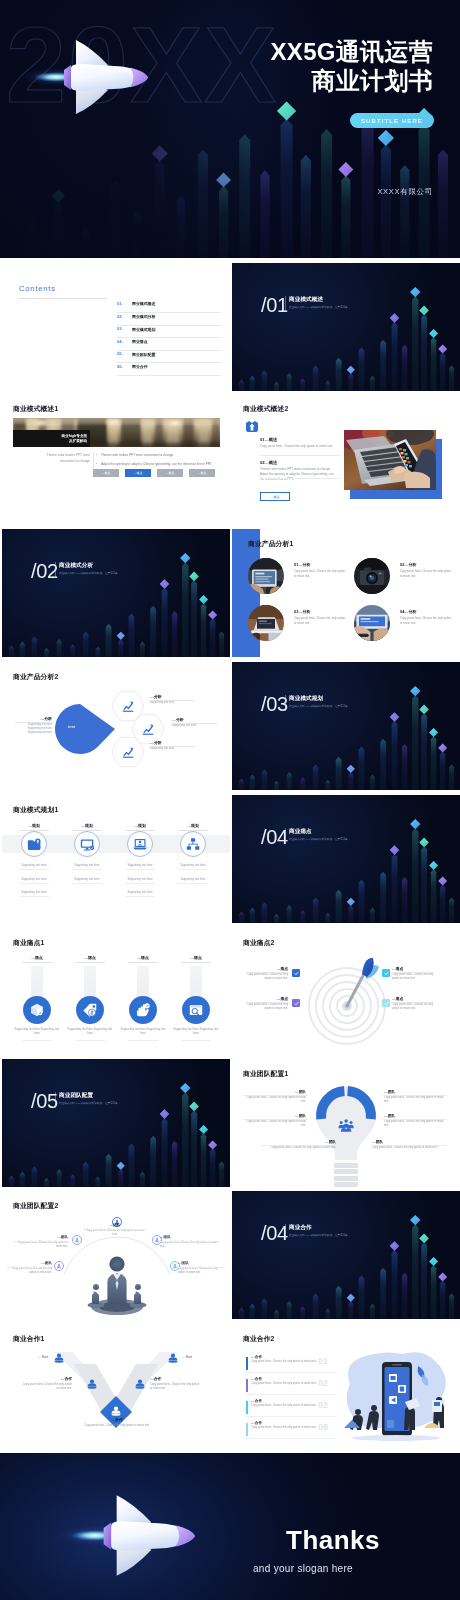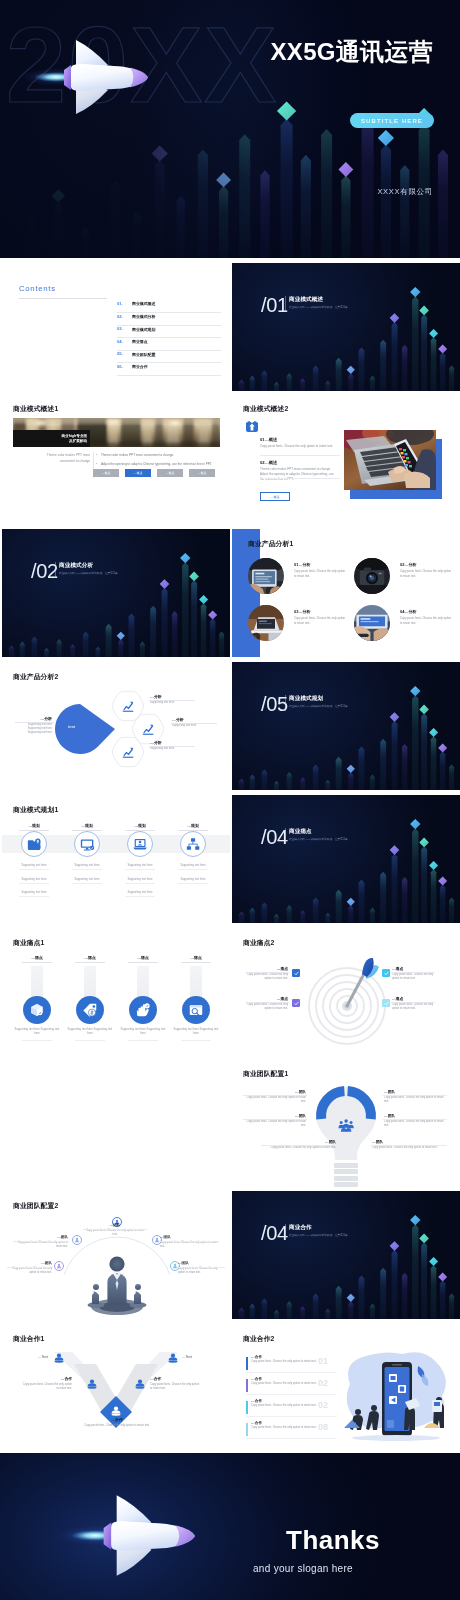--- a/index.html
+++ b/index.html
@@ -165,21 +165,21 @@
  <ellipse cx="38" cy="39" rx="38" ry="9" fill="url(#rg0)"></ellipse>
  <ellipse cx="34" cy="39" rx="22" ry="5" fill="url(#rg5)"></ellipse>
  <path d="M49 27 L49 52 L42 47 L42 32 Z" fill="url(#rg6)"></path>
  <path d="M54 2 L54 39 Q72 35 86 27 Q70 10 54 2 Z" fill="url(#rg2)"></path>
  <path d="M54 76 L54 40 Q72 44 86 52 Q70 69 54 76 Z" fill="url(#rg2)" opacity=".93"></path>
  <path d="M49 31 L49 48 L54 48 L54 31 Z" fill="#ffffff" opacity=".8"></path>
  <path d="M49 30 Q49 26.5 57 26 L100 28.5 Q122 32 126 39.5 Q122 47 100 50.5 L57 53 Q49 52.5 49 49 Z" fill="url(#rg1)"></path>
  <path d="M108 29.6 Q123 33 126 39.5 Q123 46 108 49.4 Q115 39.5 108 29.6 Z" fill="url(#rg3)" opacity=".78"></path>
  <path d="M57 26 L100 28.5 Q76 28 57 29 Z" fill="#ffffff"></path>
 </svg>
-  <div class="htitle"><span>XX5G通讯运营</span><br></div>
+  <div class="htitle"><span>XX5G通讯运营</span><br><span>商业计划书</span></div>
   <div class="hpill">SUBTITLE HERE</div>
   <div class="hcomp">XXXX有限公司</div>
 </div>
 <svg width="0" height="0" style="position:absolute">
       <defs>
         <g id="secbars">
           <defs>
             <linearGradient id="sb0" x1="0" y1="0" x2="0" y2="1">
               <stop offset="0" stop-color="#3a6fd8" stop-opacity=".40"></stop>
               <stop offset=".35" stop-color="#2b4fa8" stop-opacity=".17"></stop>
@@ -283,33 +283,43 @@
       <div class="snum">/02</div>
       <div class="sbar"></div>
       <div class="stitle">商业模式分析</div>
       <div class="ssub">行业模式介绍 ——该模板简洁/排版优、注意/111模</div>
     </div>
 <div class="sl dark" style="left:232px;top:662px">
       <div class="darkbg"></div>
       <svg class="bars" width="228" height="128" viewBox="0 0 228 128">
         <use href="#secbars"></use>
       </svg>
-      <div class="snum">/05</div>
+      <div class="snum">/03</div>
       <div class="sbar"></div>
       <div class="stitle">商业模式规划</div>
       <div class="ssub">行业模式介绍 ——该模板简洁/排版优、注意/111模</div>
     </div>
 <div class="sl dark" style="left:232px;top:795px">
       <div class="darkbg"></div>
       <svg class="bars" width="228" height="128" viewBox="0 0 228 128">
         <use href="#secbars"></use>
       </svg>
       <div class="snum">/04</div>
       <div class="sbar"></div>
       <div class="stitle">商业痛点</div>
+      <div class="ssub">行业模式介绍 ——该模板简洁/排版优、注意/111模</div>
+    </div>
+<div class="sl dark" style="left:2px;top:1059px">
+      <div class="darkbg"></div>
+      <svg class="bars" width="228" height="128" viewBox="0 0 228 128">
+        <use href="#secbars"></use>
+      </svg>
+      <div class="snum">/05</div>
+      <div class="sbar"></div>
+      <div class="stitle">商业团队配置</div>
       <div class="ssub">行业模式介绍 ——该模板简洁/排版优、注意/111模</div>
     </div>
 <div class="sl dark" style="left:232px;top:1191px">
       <div class="darkbg"></div>
       <svg class="bars" width="228" height="128" viewBox="0 0 228 128">
         <use href="#secbars"></use>
       </svg>
       <div class="snum">/04</div>
       <div class="sbar"></div>
       <div class="stitle">商业合作</div>

